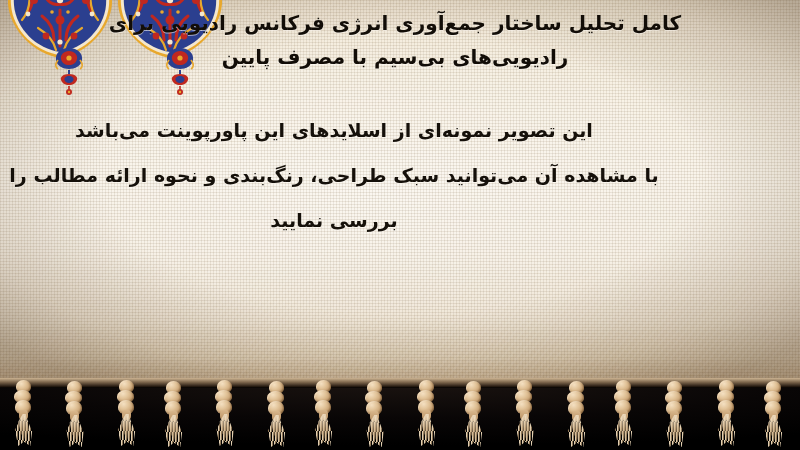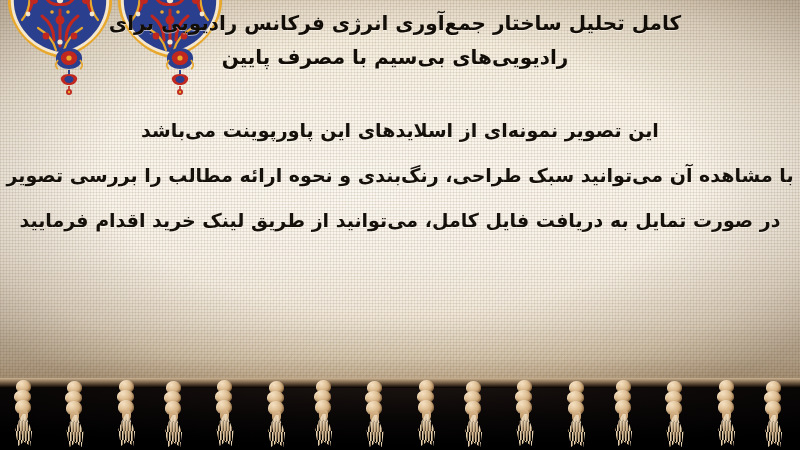--- a/index.html
+++ b/index.html
@@ -196,21 +196,21 @@
     font-weight: bold;
     line-height: 34px;
     letter-spacing: 0px;
     text-shadow: 0 1px 0 rgba(255,252,245,0.55);
   }
 
   .body-block {
     position: absolute;
     left: 0;
     top: 108px;
-    width: 800px;
+    width: 668px;
     text-align: center;
     direction: rtl;
   }
   .body-line {
     color: #15100a;
     font-size: 19px;
     font-weight: bold;
     line-height: 45px;
     text-shadow: 0 1px 0 rgba(255,252,245,0.5);
   }
@@ -380,22 +380,21 @@
     </svg>
   </div>
 
   <div class="title-block">
     <div class="title-line">کامل تحلیل ساختار جمع‌آوری انرژی فرکانس رادیویی برای</div>
     <div class="title-line">رادیویی‌های بی‌سیم با مصرف پایین</div>
   </div>
 
   <div class="body-block">
     <div class="body-line">این تصویر نمونه‌ای از اسلایدهای این پاورپوینت می‌باشد</div>
-    <div class="body-line">با مشاهده آن می‌توانید سبک طراحی، رنگ‌بندی و نحوه ارائه مطالب را بررسی تصویر</div>
-    <div class="body-line">در صورت تمایل به دریافت فایل کامل، می‌توانید از طریق لینک خرید اقدام فرمایید</div>
+    <div class="body-line">با مشاهده آن می‌توانید سبک طراحی، رنگ‌بندی و نحوه ارائه مطالب را بررسی نمایید</div>
   </div>
 
   <div class="bottom-band">
     <div class="band-top-edge"></div>
     <div class="fringe" id="fringe">
         <div class="tassel" style="left: 6.5px; top: 2px;">
           <div class="knot k1"></div>
           <div class="knot k2"></div>
           <div class="knot k3"></div>
           <div class="neck"></div>

